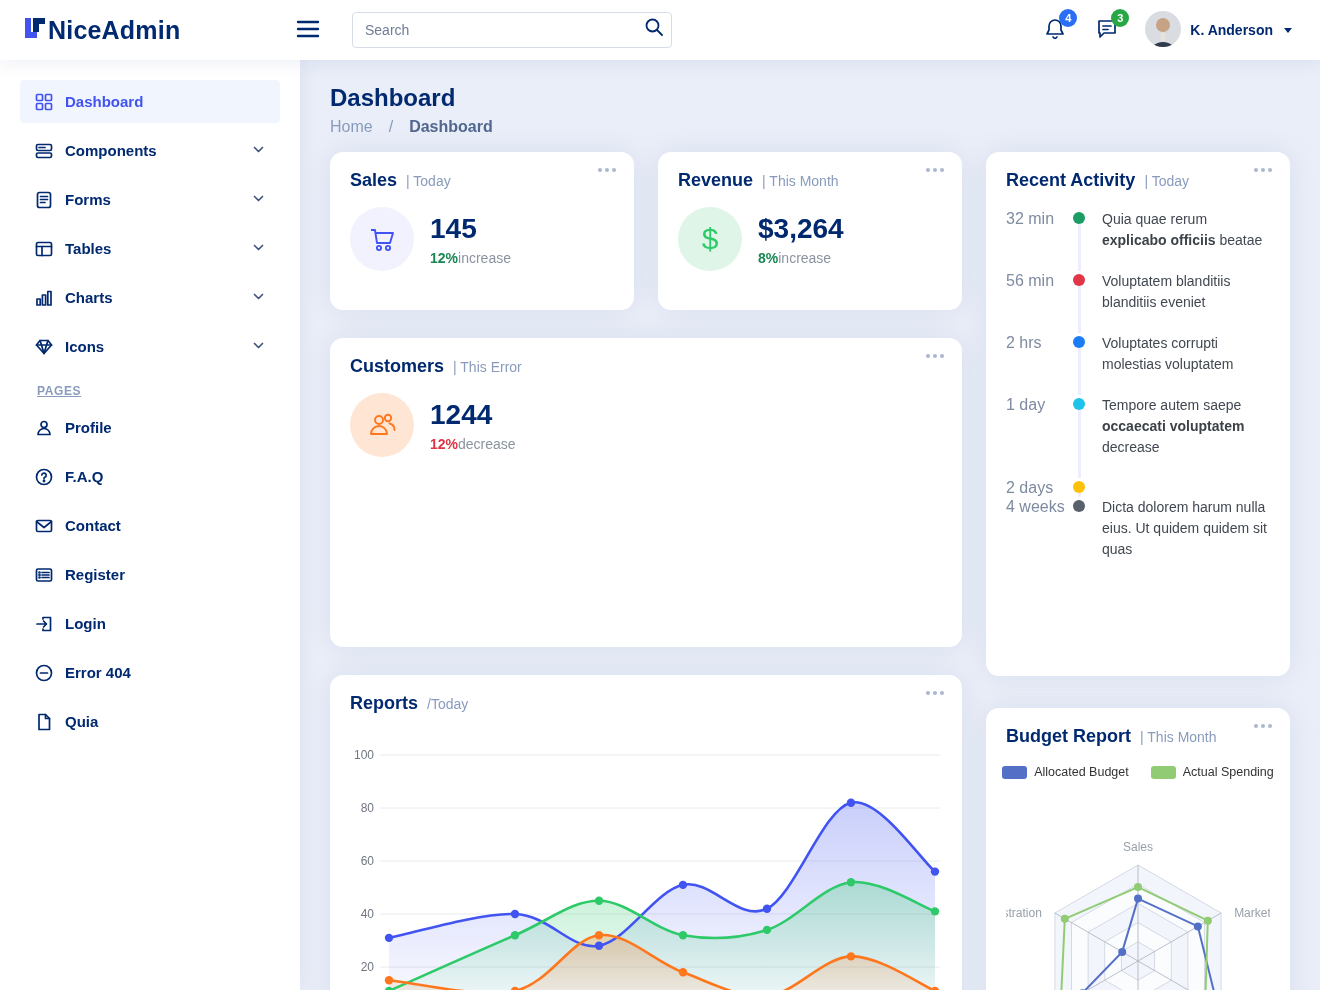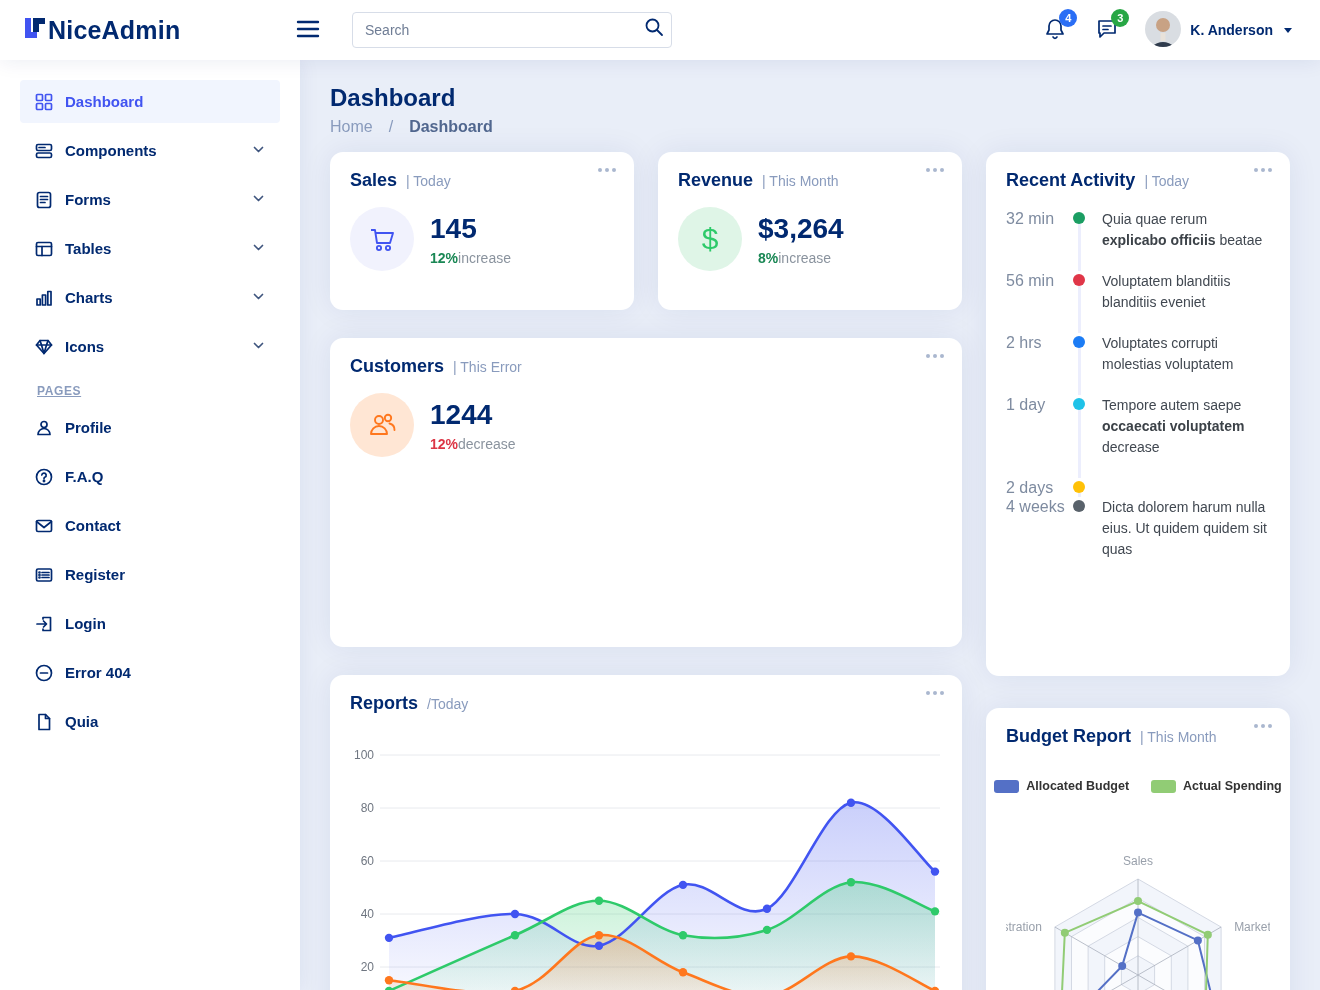--- a/index.html
+++ b/index.html
@@ -87,21 +87,21 @@
   .act-line { width:3px; flex:1; background:#eceefd; }
   .act-text { flex:1; font-size:14px; color:#414851; line-height:1.5; padding:0 0 20px 12px; }
   .act-text b { color:#3c4248; }
 
   
   .reports-card { height:453px; overflow:hidden; }
   .reports-card svg { display:block; margin:6px 14px 0 14px; }
 
   
   .budget-card { height:420px; overflow:hidden; }
-  .radar-legend { display:flex; justify-content:center; gap:22px; margin-top:20px;font-weight:bold; }
+  .radar-legend { display:flex; justify-content:center; gap:22px; margin-top:6px; }
   .radar-legend .leg { display:flex; align-items:center; gap:7px; font-size:12.5px; color:#333; cursor:pointer; }
   .radar-legend .leg i { width:25px; height:13px; border-radius:3px; display:block; }
   .budget-card svg { display:block; margin:34px auto 0 auto; }
 </style>
 </head>
 <body>
 
 <header class="topbar">
   <div class="logo">
     <span>

